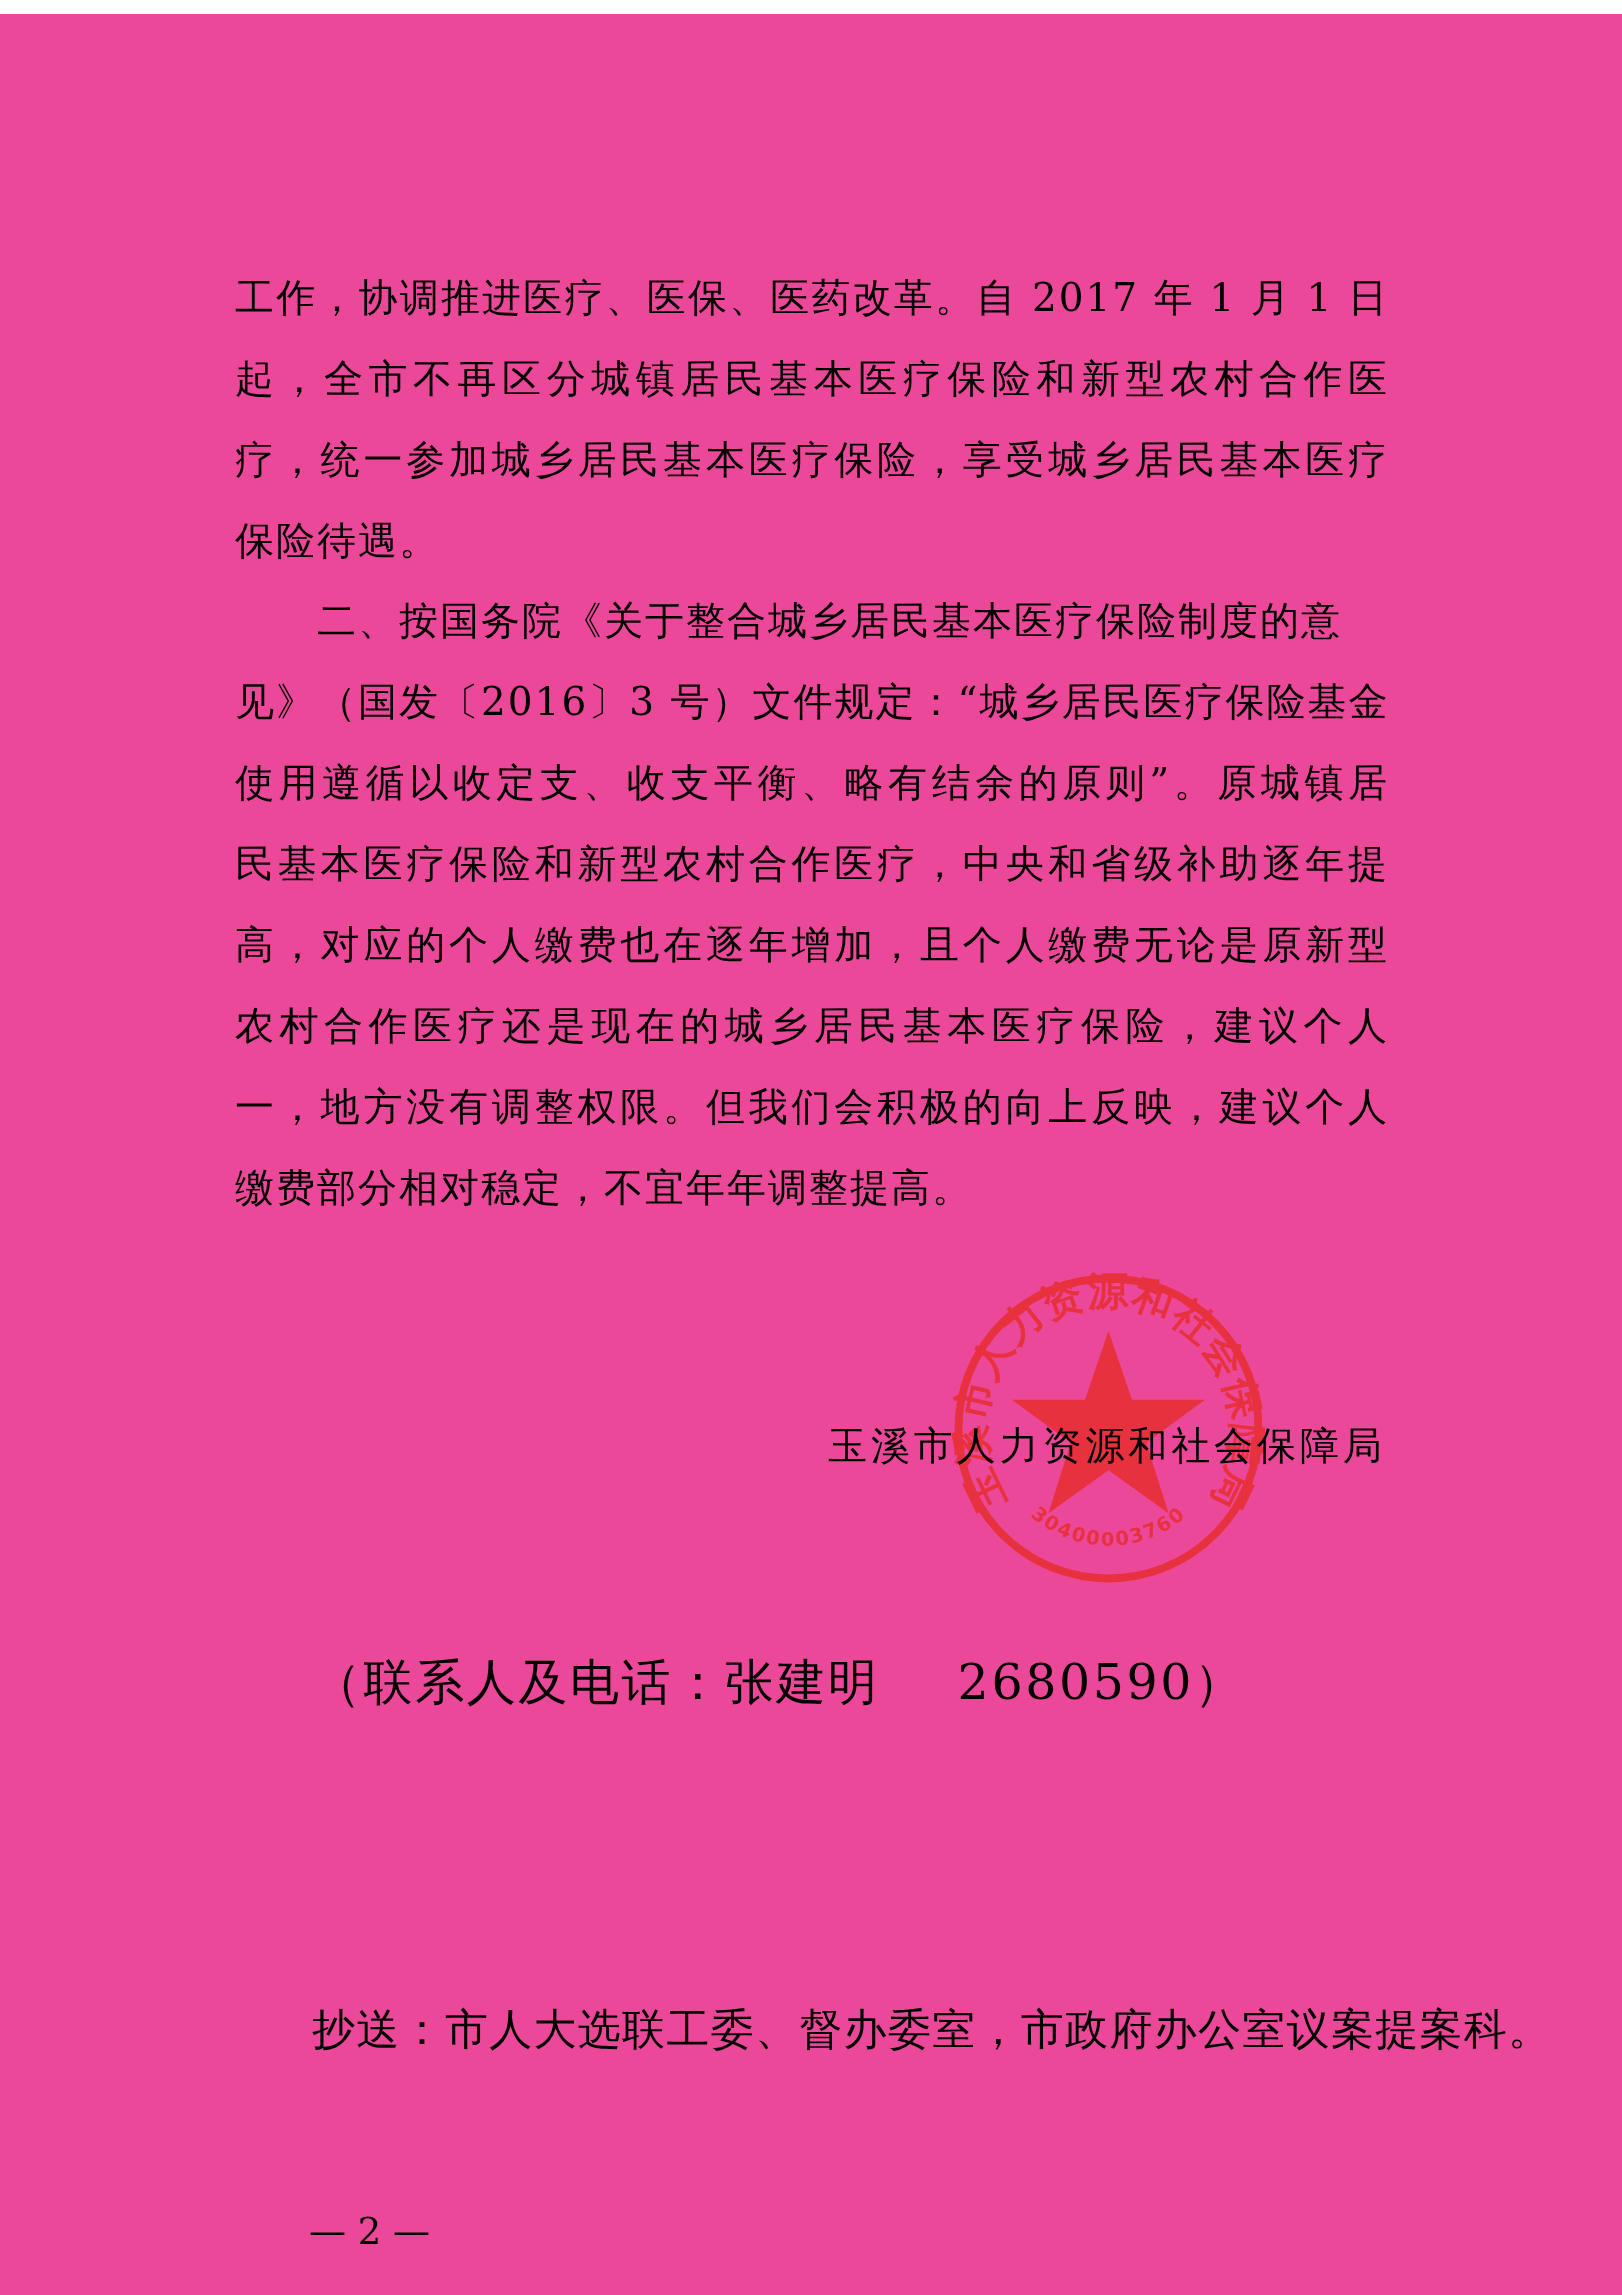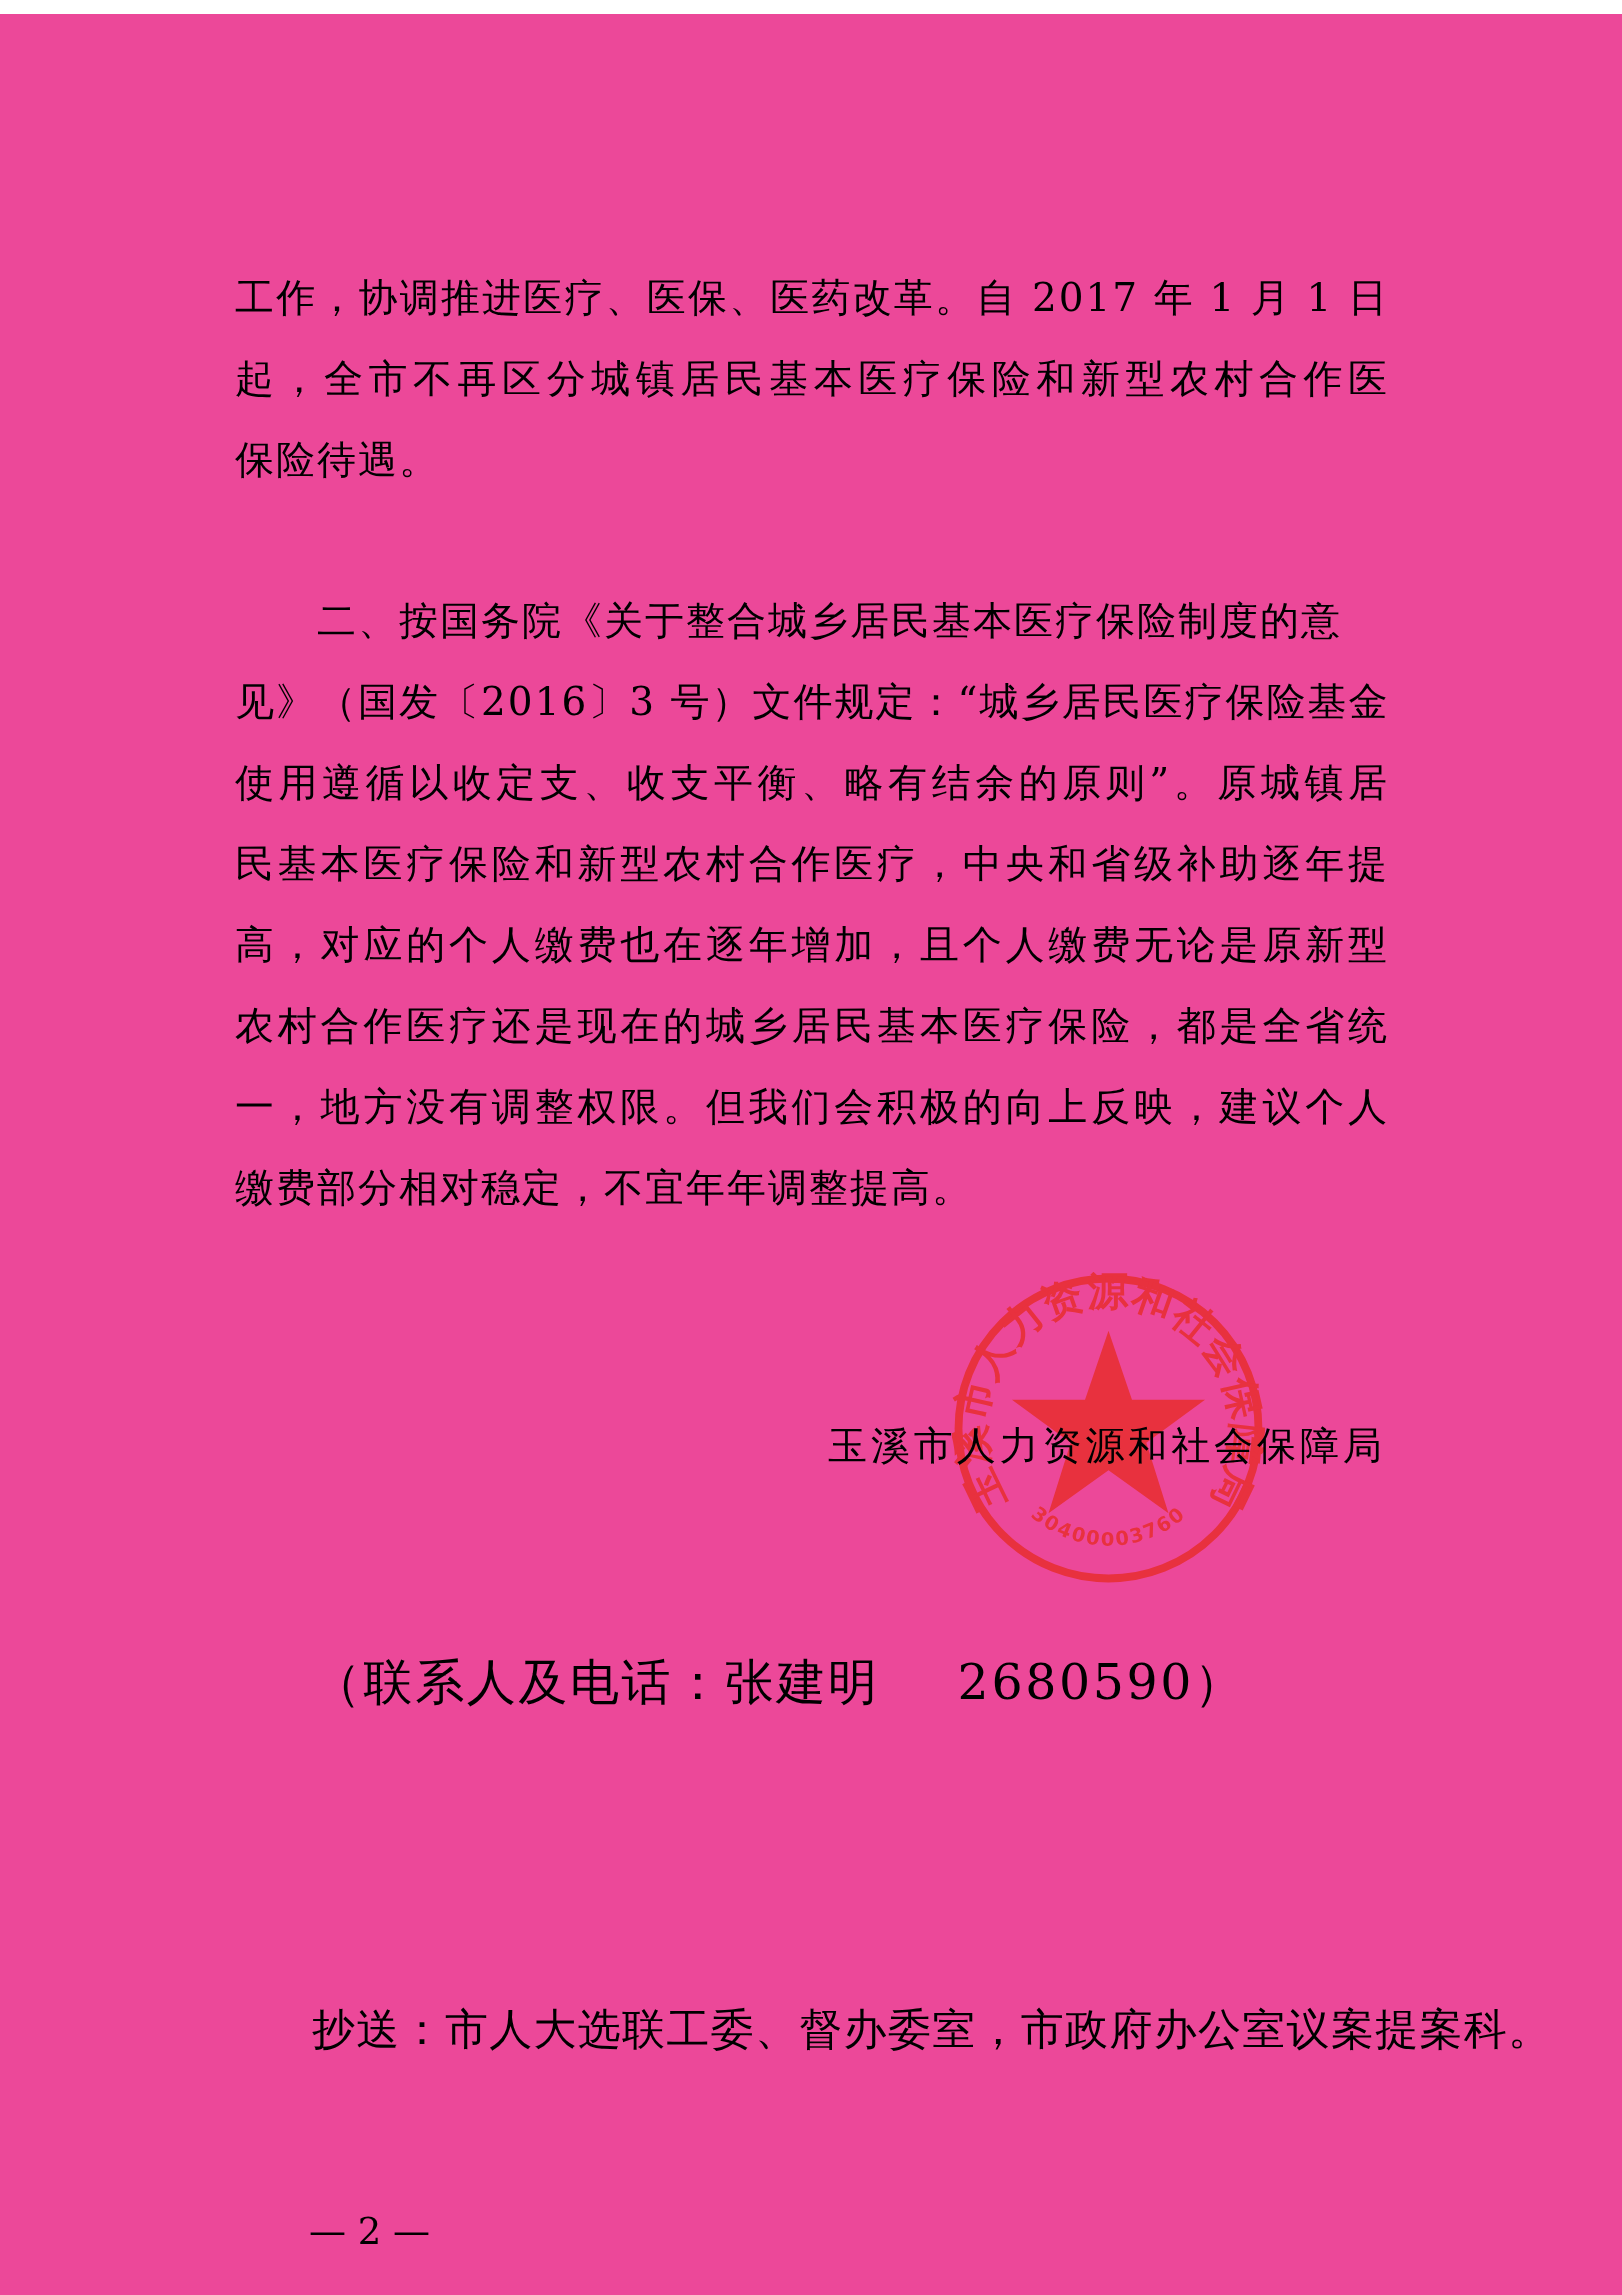--- a/index.html
+++ b/index.html
@@ -91,30 +91,31 @@
     }
   </style>
 </head>
 <body>
 
 <div class="page">
 
   <div class="body-text" style="top: 243px;">
     <span class="line">工作，协调推进医疗、医保、医药改革。自 2017 年 1 月 1 日</span>
     <span class="line">起，全市不再区分城镇居民基本医疗保险和新型农村合作医</span>
+    <span class="line">疗，统一参加城乡居民基本医疗保险，享受城乡居民基本医疗</span>
     <span class="line last">保险待遇。</span>
   </div>
 
   <div class="body-text" style="top: 566px;">
     <span class="line" style="padding-left: 82px; width: 1072px; box-sizing: border-box;">二、按国务院《关于整合城乡居民基本医疗保险制度的意</span>
     <span class="line">见》（国发〔2016〕3 号）文件规定：“城乡居民医疗保险基金</span>
     <span class="line">使用遵循以收定支、收支平衡、略有结余的原则”。原城镇居</span>
     <span class="line">民基本医疗保险和新型农村合作医疗，中央和省级补助逐年提</span>
     <span class="line">高，对应的个人缴费也在逐年增加，且个人缴费无论是原新型</span>
-    <span class="line">农村合作医疗还是现在的城乡居民基本医疗保险，都是全省统</span>
+    <span class="line">农村合作医疗还是现在的城乡居民基本医疗保险，建议个人</span>
     <span class="line">一，地方没有调整权限。但我们会积极的向上反映，建议个人</span>
     <span class="line last">缴费部分相对稳定，不宜年年调整提高。</span>
   </div>
 
   <div class="stamp">
     <svg width="313" height="313" viewBox="0 0 480 480" xmlns="http://www.w3.org/2000/svg">
       <defs>
         <path id="seal-arc" d="M 72 330 A 190 190 0 1 1 408 330" fill="none"></path>
         <path id="seal-bottom-arc" d="M 118 372 A 180 180 0 0 0 362 372" fill="none"></path>
       </defs>

